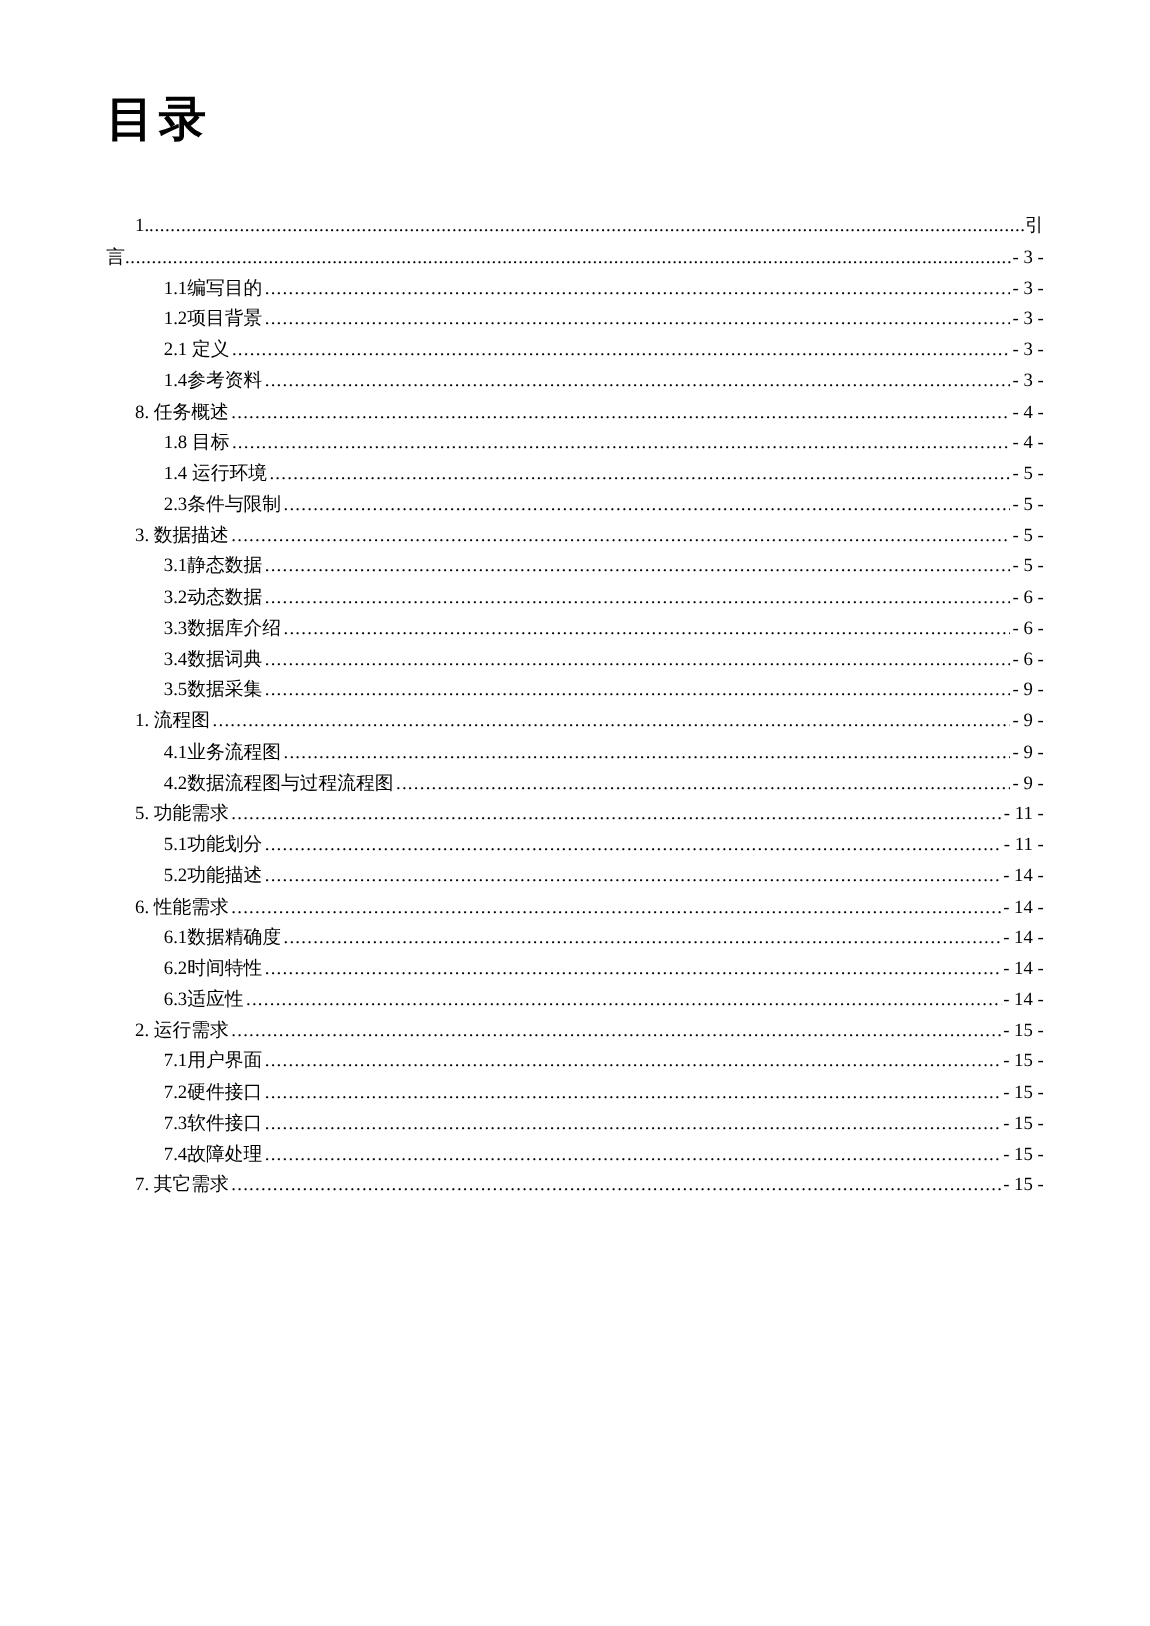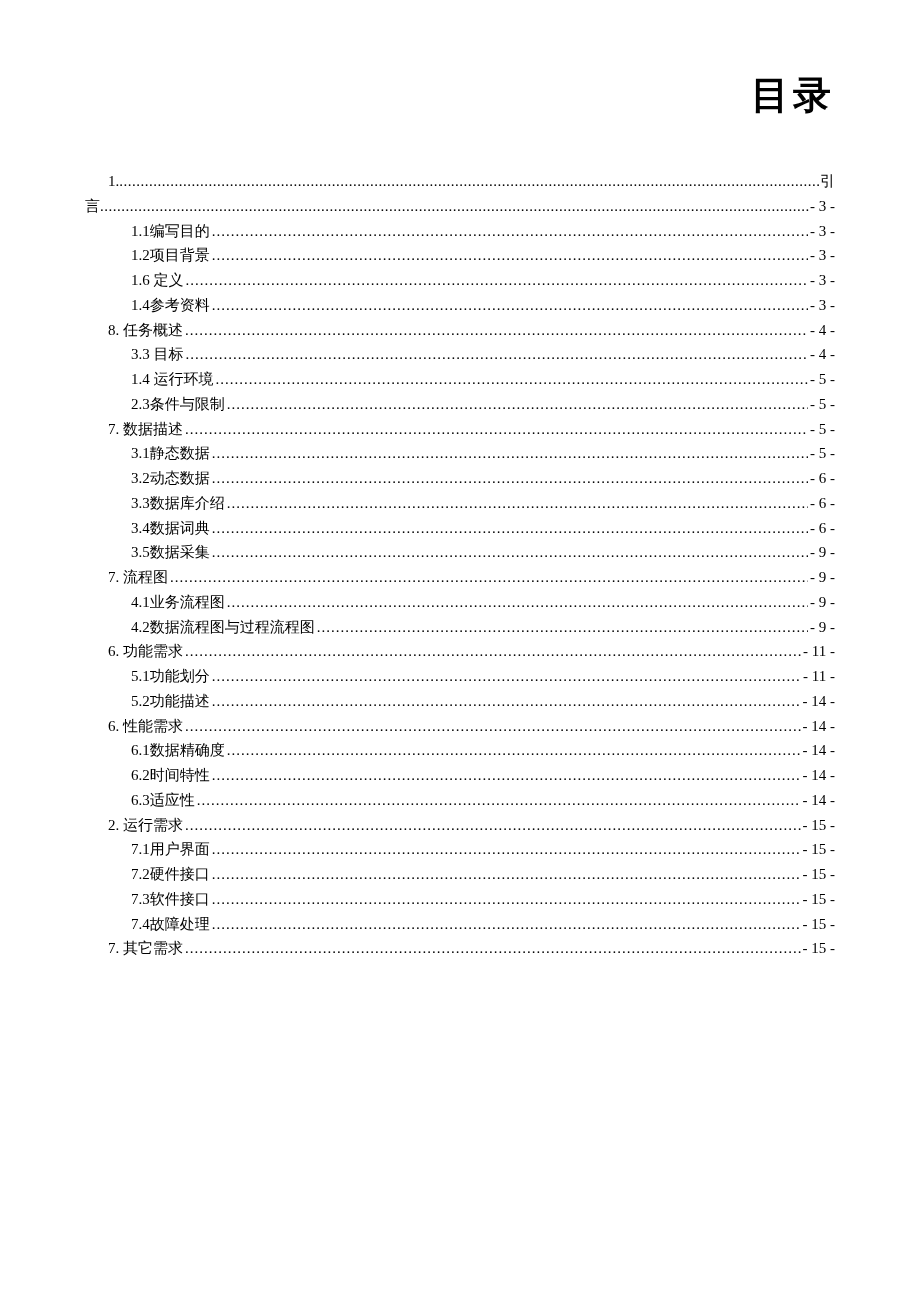--- a/index.html
+++ b/index.html
@@ -10,21 +10,21 @@
     body {
       width: 920px;
       height: 1301px;
       background: #ffffff;
       font-family: "SimSun", "宋体", serif;
       font-size: 15px;
       color: #000;
       padding: 70px 85px 0 85px;
     }
     .title {
-      text-align: right;
+      text-align: left;
       font-size: 38px;
       font-weight: bold;
       font-family: "SimHei", "黑体", sans-serif;
       margin-bottom: 48px;
       letter-spacing: 4px;
     }
     .toc {
       line-height: 1.65;
     }
     .toc-row {
@@ -100,51 +100,51 @@
         <span class="label">1.1编写目的</span>
         <span class="dots"></span>
         <span class="page">- 3 -</span>
       </div>
       <div class="toc-row indent2">
         <span class="label">1.2项目背景</span>
         <span class="dots"></span>
         <span class="page">- 3 -</span>
       </div>
       <div class="toc-row indent2">
-        <span class="label">1.6 定义</span>
+        <span class="label">2.1 定义</span>
         <span class="dots"></span>
         <span class="page">- 3 -</span>
       </div>
       <div class="toc-row indent2">
         <span class="label">1.4参考资料</span>
         <span class="dots"></span>
         <span class="page">- 3 -</span>
       </div>
       <div class="toc-row indent1">
         <span class="label">8.  任务概述</span>
         <span class="dots"></span>
         <span class="page">- 4 -</span>
       </div>
       <div class="toc-row indent2">
-        <span class="label">3.3 目标</span>
+        <span class="label">1.8 目标</span>
         <span class="dots"></span>
         <span class="page">- 4 -</span>
       </div>
       <div class="toc-row indent2">
         <span class="label">1.4  运行环境</span>
         <span class="dots"></span>
         <span class="page">- 5 -</span>
       </div>
       <div class="toc-row indent2">
         <span class="label">2.3条件与限制</span>
         <span class="dots"></span>
         <span class="page">- 5 -</span>
       </div>
       <div class="toc-row indent1">
-        <span class="label">7.  数据描述</span>
+        <span class="label">3.  数据描述</span>
         <span class="dots"></span>
         <span class="page">- 5 -</span>
       </div>
       <div class="toc-row indent2">
         <span class="label">3.1静态数据</span>
         <span class="dots"></span>
         <span class="page">- 5 -</span>
       </div>
       <div class="toc-row indent2">
         <span class="label">3.2动态数据</span>
@@ -160,36 +160,36 @@
         <span class="label">3.4数据词典</span>
         <span class="dots"></span>
         <span class="page">- 6 -</span>
       </div>
       <div class="toc-row indent2">
         <span class="label">3.5数据采集</span>
         <span class="dots"></span>
         <span class="page">- 9 -</span>
       </div>
       <div class="toc-row indent1">
-        <span class="label">7.  流程图</span>
+        <span class="label">1.  流程图</span>
         <span class="dots"></span>
         <span class="page">- 9 -</span>
       </div>
       <div class="toc-row indent2">
         <span class="label">4.1业务流程图</span>
         <span class="dots"></span>
         <span class="page">- 9 -</span>
       </div>
       <div class="toc-row indent2">
         <span class="label">4.2数据流程图与过程流程图</span>
         <span class="dots"></span>
         <span class="page">- 9 -</span>
       </div>
       <div class="toc-row indent1">
-        <span class="label">6.  功能需求</span>
+        <span class="label">5.  功能需求</span>
         <span class="dots"></span>
         <span class="page">- 11 -</span>
       </div>
       <div class="toc-row indent2">
         <span class="label">5.1功能划分</span>
         <span class="dots"></span>
         <span class="page">- 11 -</span>
       </div>
       <div class="toc-row indent2">
         <span class="label">5.2功能描述</span>

